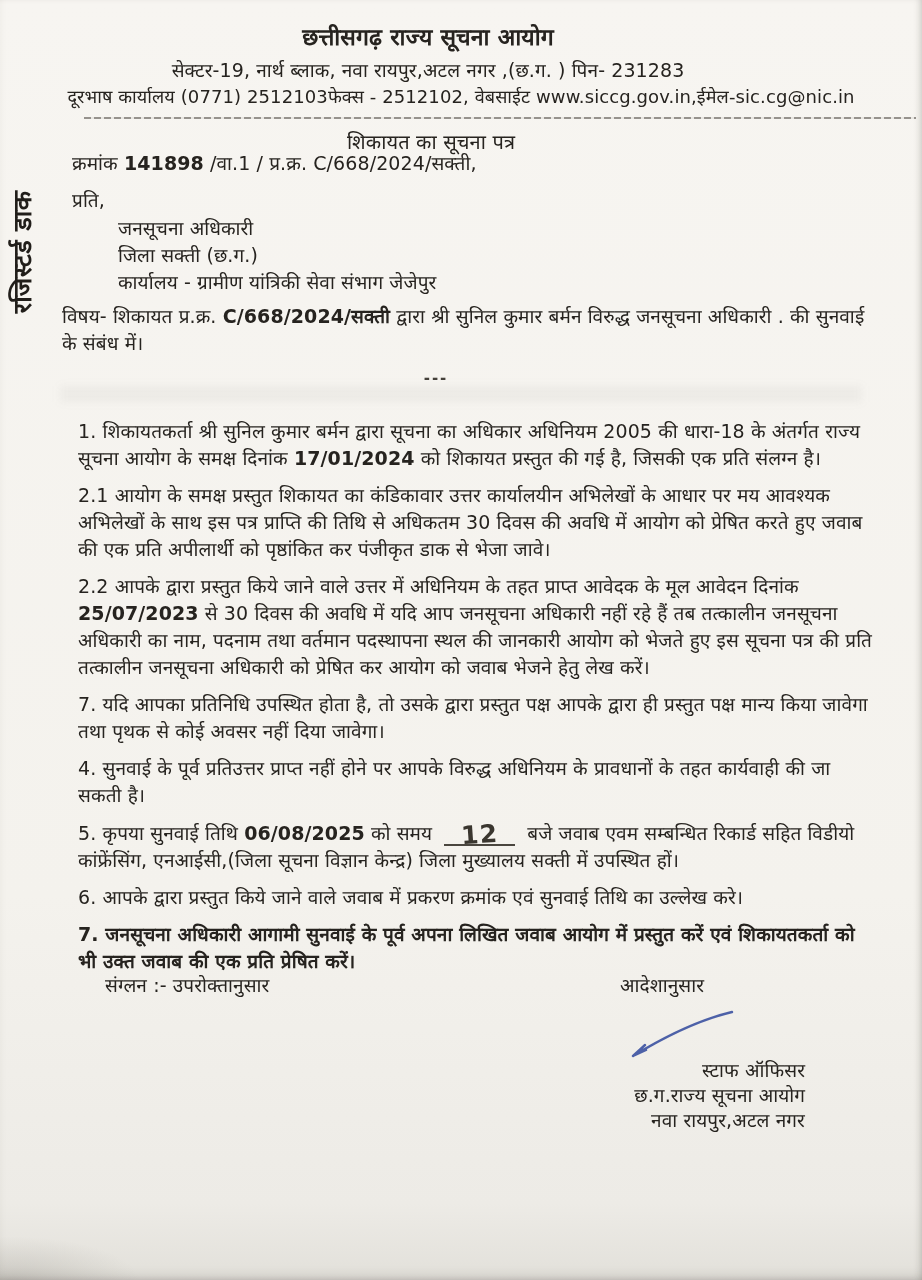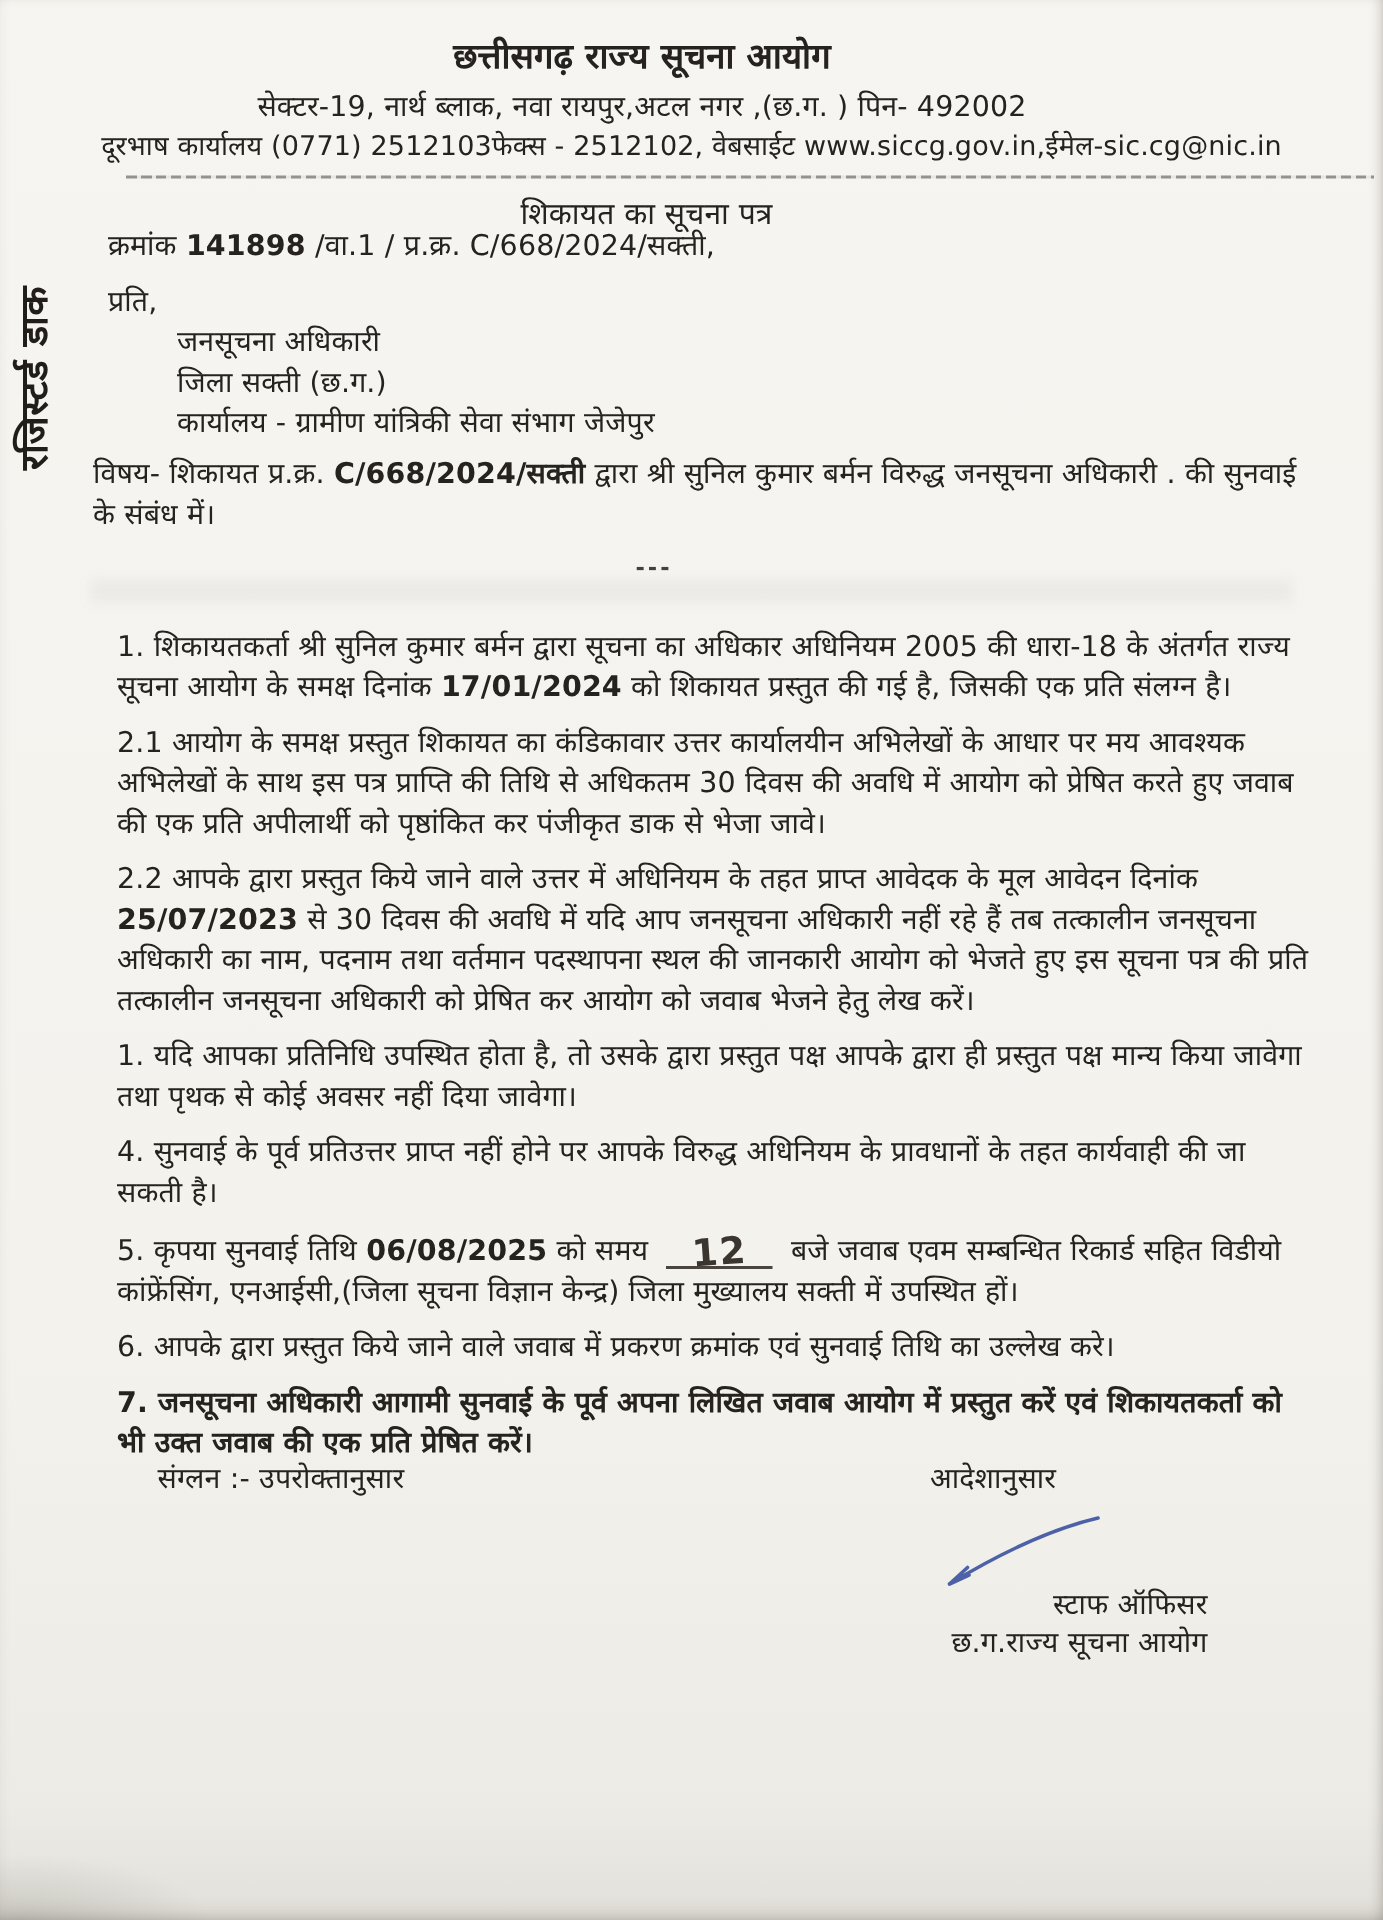--- a/index.html
+++ b/index.html
@@ -41,21 +41,21 @@
     background:radial-gradient(ellipse at 8% 100%,rgba(90,85,76,.18),transparent 70%);}
 </style>
 </head>
 <body>
 
 <div class="page">
 
   <div class="abs stamp">रजिस्टर्ड डाक</div>
 
   <div class="abs ctr org">छत्तीसगढ़ राज्य सूचना आयोग</div>
-  <div class="abs ctr addr">सेक्टर-19, नार्थ ब्लाक, नवा रायपुर,अटल नगर ,(छ.ग. ) पिन- 492002</div>
+  <div class="abs ctr addr">सेक्टर-19, नार्थ ब्लाक, नवा रायपुर,अटल नगर ,(छ.ग. ) पिन- 231283</div>
   <div class="abs ctr contact">दूरभाष कार्यालय (0771) 2512103फेक्स - 2512102, वेबसाईट www.siccg.gov.in,ईमेल-sic.cg@nic.in</div>
   <div class="abs divider"></div>
 
   <div class="abs ctr doc-title">शिकायत का सूचना पत्र</div>
 
   <div class="abs ref-row">
     <span>क्रमांक </span><span class="b">141898</span><span> /वा.1 / प्र.क्र. C/668/2024/सक्ती,</span>
   </div>
 
   <div class="abs prati">प्रति,</div>
@@ -68,34 +68,35 @@
   <div class="abs subject">
     <span>विषय- शिकायत प्र.क्र. </span><span class="b">C/668/2024/सक्ती</span><span> द्वारा श्री सुनिल कुमार बर्मन विरुद्ध जनसूचना अधिकारी . की सुनवाई के संबंध में।</span>
   </div>
 
   <div class="abs ctr sep">---</div>
 
   <div class="abs bodycol">
       <p class="para"><span>1. शिकायतकर्ता श्री सुनिल कुमार बर्मन द्वारा सूचना का अधिकार अधिनियम 2005 की धारा-18 के अंतर्गत राज्य सूचना आयोग के समक्ष दिनांक </span><span class="b">17/01/2024</span><span> को शिकायत प्रस्तुत की गई है, जिसकी एक प्रति संलग्न है।</span></p>
       <p class="para"><span>2.1 आयोग के समक्ष प्रस्तुत शिकायत का कंडिकावार उत्तर कार्यालयीन अभिलेखों के आधार पर मय आवश्यक अभिलेखों के साथ इस पत्र प्राप्ति की तिथि से अधिकतम 30 दिवस की अवधि में आयोग को प्रेषित करते हुए जवाब की एक प्रति अपीलार्थी को पृष्ठांकित कर पंजीकृत डाक से भेजा जावे।</span></p>
       <p class="para"><span>2.2 आपके द्वारा प्रस्तुत किये जाने वाले उत्तर में अधिनियम के तहत प्राप्त आवेदक के मूल आवेदन दिनांक </span><span class="b">25/07/2023</span><span> से 30 दिवस की अवधि में यदि आप जनसूचना अधिकारी नहीं रहे हैं तब तत्कालीन जनसूचना अधिकारी का नाम, पदनाम तथा वर्तमान पदस्थापना स्थल की जानकारी आयोग को भेजते हुए इस सूचना पत्र की प्रति तत्कालीन जनसूचना अधिकारी को प्रेषित कर आयोग को जवाब भेजने हेतु लेख करें।</span></p>
-      <p class="para"><span>1. यदि आपका प्रतिनिधि उपस्थित होता है, तो उसके द्वारा प्रस्तुत पक्ष आपके द्वारा ही प्रस्तुत पक्ष मान्य किया जावेगा तथा पृथक से कोई अवसर नहीं दिया जावेगा।</span></p>
+      <p class="para"><span>7. यदि आपका प्रतिनिधि उपस्थित होता है, तो उसके द्वारा प्रस्तुत पक्ष आपके द्वारा ही प्रस्तुत पक्ष मान्य किया जावेगा तथा पृथक से कोई अवसर नहीं दिया जावेगा।</span></p>
       <p class="para"><span>4. सुनवाई के पूर्व प्रतिउत्तर प्राप्त नहीं होने पर आपके विरुद्ध अधिनियम के प्रावधानों के तहत कार्यवाही की जा सकती है।</span></p>
       <p class="para"><span>5. कृपया सुनवाई तिथि </span><span class="b">06/08/2025</span><span> को समय </span><span class="hw-wrap"><span class="hw">12</span></span><span> बजे जवाब एवम सम्बन्धित रिकार्ड सहित विडीयो कांफ्रेंसिंग, एनआईसी,(जिला सूचना विज्ञान केन्द्र) जिला मुख्यालय सक्ती में उपस्थित हों।</span></p>
       <p class="para"><span>6. आपके द्वारा प्रस्तुत किये जाने वाले जवाब में प्रकरण क्रमांक एवं सुनवाई तिथि का उल्लेख करे।</span></p>
       <p class="para"><span class="b">7. जनसूचना अधिकारी आगामी सुनवाई के पूर्व अपना लिखित जवाब आयोग में प्रस्तुत करें एवं शिकायतकर्ता को भी उक्त जवाब की एक प्रति प्रेषित करें।</span></p>
     </div>
 
   <div class="abs enclosure">संग्लन :- उपरोक्तानुसार</div>
   <div class="abs by-order">आदेशानुसार</div>
 
   <svg class="abs sig" width="112" height="56" viewBox="0 0 112 56">
     <path d="M17,41 L5,52 M5,52 L18,46 M5,52 C 28,38 66,17 104,8" fill="none" stroke="#3f55a2" stroke-width="2.4" stroke-linecap="round" stroke-linejoin="round" opacity="0.92"></path>
   </svg>
 
   <div class="abs signatory">
     <div>स्टाफ ऑफिसर</div>
     <div>छ.ग.राज्य सूचना आयोग</div>
+    <div>नवा रायपुर,अटल नगर</div>
   </div>
 
   <div class="abs smudge-band"></div>
   <div class="abs corner-smudge"></div>
 </div>
 
 </body></html>

